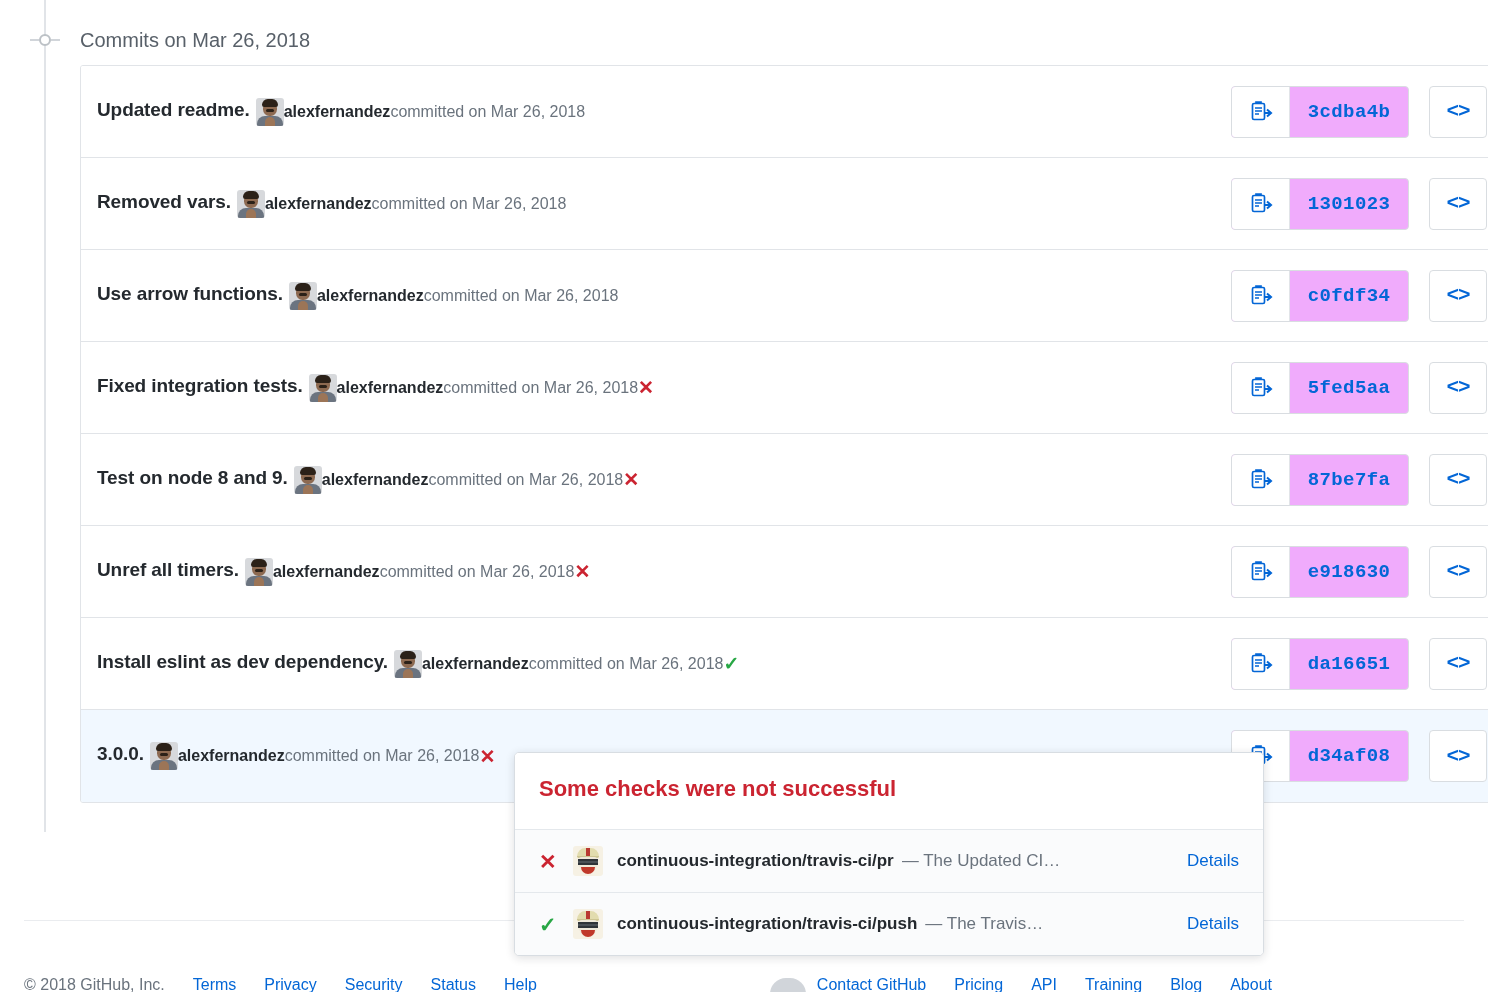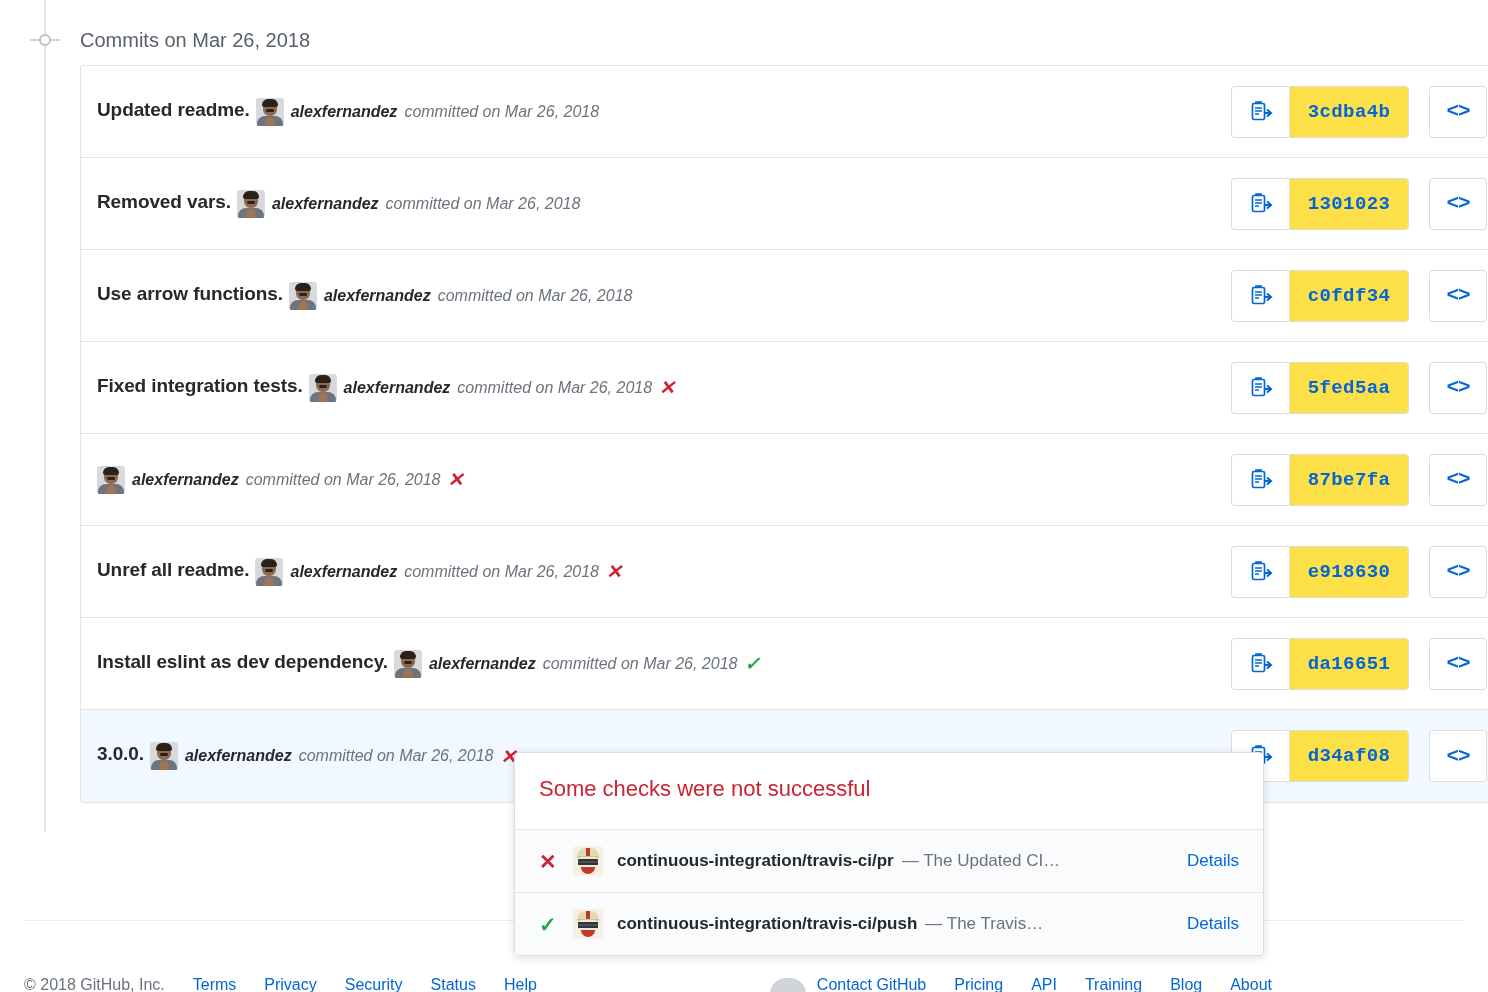--- a/index.html
+++ b/index.html
@@ -51,22 +51,22 @@
   }
   .commit-row:last-child { border-bottom: none; }
   .commit-row.highlight { background: #f1f8ff; }
 
   .commit-main { display: flex; flex-direction: row; gap: 6px; min-width: 0; }
   .commit-title {
     font-size: 19px; font-weight: bold; color: #24292e;
     line-height: 24px; letter-spacing: -0.1px; white-space: nowrap;
   }
   .commit-meta {
-    display: flex; align-items: center; gap: 7px;
-    font-size: 16px; color: #6a737d; line-height: 22px; white-space: nowrap; font-style: italic;
+    display: flex; align-items: center; gap: 0;
+    font-size: 16px; color: #6a737d; line-height: 22px; white-space: nowrap;
   }
   .commit-meta .author { color: #24292e; font-weight: bold; }
 
   
   .avatar {
     position: relative; width: 28px; height: 28px; border-radius: 3px;
     background: #d7d9dc; overflow: hidden; flex: 0 0 auto;
   }
   .avatar .head {
     position: absolute; left: 7px; top: 3px; width: 14px; height: 15px;
@@ -92,21 +92,21 @@
   
   .status-glyph { font-size: 19px; font-weight: bold; line-height: 1; }
   .status-glyph.error { color: #cb2431; }
   .status-glyph.success { color: #28a745; }
 
   
   .commit-actions { display: flex; align-items: center; gap: 20px; flex: 0 0 auto; }
   .sha-group {
     display: flex; align-items: stretch;
     border: 1px solid #d9dde1; border-radius: 4px; overflow: hidden;
-    background: #fde047; height: 52px;
+    background: #f0abfc; height: 52px;
   }
   .sha-copy {
     display: flex; align-items: center; justify-content: center;
     width: 58px; border-right: 1px solid #e1e4e8; background: #ffffff;
   }
   .sha-text {
     display: flex; align-items: center; justify-content: center;
     min-width: 118px; padding: 0 14px;
     font-family: "Liberation Mono", monospace;
     font-size: 19px; font-weight: bold; color: #0366d6; letter-spacing: 0.4px;
@@ -128,21 +128,21 @@
     width: 750px;
     background: #ffffff;
     border: 1px solid #d8dde2;
     border-radius: 5px;
     box-shadow: 0 2px 10px rgba(27,31,35,0.14);
     overflow: hidden;
     z-index: 20;
   }
   .checks-head { padding: 22px 24px 20px 24px; background: #ffffff; }
   .checks-title {
-    font-size: 22px; font-weight: normal; color: #cb2431;
+    font-size: 22px; font-weight: bold; color: #cb2431;
     line-height: 28px; margin-bottom: 6px;
   }
   .checks-sub { font-size: 17px; color: #586069; line-height: 22px; }
 
   .check-row {
     display: flex; align-items: center;
     padding: 16px 24px;
     border-top: 1px solid #e4e8ec;
     background: #fafbfc;
     font-size: 17px;
@@ -360,20 +360,21 @@
             </div>
             <div class="sha-text">5fed5aa</div>
           </div>
           <div class="code-btn">
             <span class="glyph">&lt;&gt;</span>
           </div>
         </div>
       </div>
       <div class="commit-row">
         <div class="commit-main">
+          <div class="commit-title">Test on node 8 and 9.</div>
           <div class="commit-meta">
             <span class="avatar">
               <span class="body"></span>
               <span class="head"></span>
               <span class="hair"></span>
               <span class="stache"></span>
               <span class="hand"></span>
             </span>
             <span class="author">alexfernandez</span>
             <span>committed on Mar 26, 2018</span>
@@ -392,21 +393,21 @@
             </div>
             <div class="sha-text">87be7fa</div>
           </div>
           <div class="code-btn">
             <span class="glyph">&lt;&gt;</span>
           </div>
         </div>
       </div>
       <div class="commit-row">
         <div class="commit-main">
-          <div class="commit-title">Unref all readme.</div>
+          <div class="commit-title">Unref all timers.</div>
           <div class="commit-meta">
             <span class="avatar">
               <span class="body"></span>
               <span class="head"></span>
               <span class="hair"></span>
               <span class="stache"></span>
               <span class="hand"></span>
             </span>
             <span class="author">alexfernandez</span>
             <span>committed on Mar 26, 2018</span>

